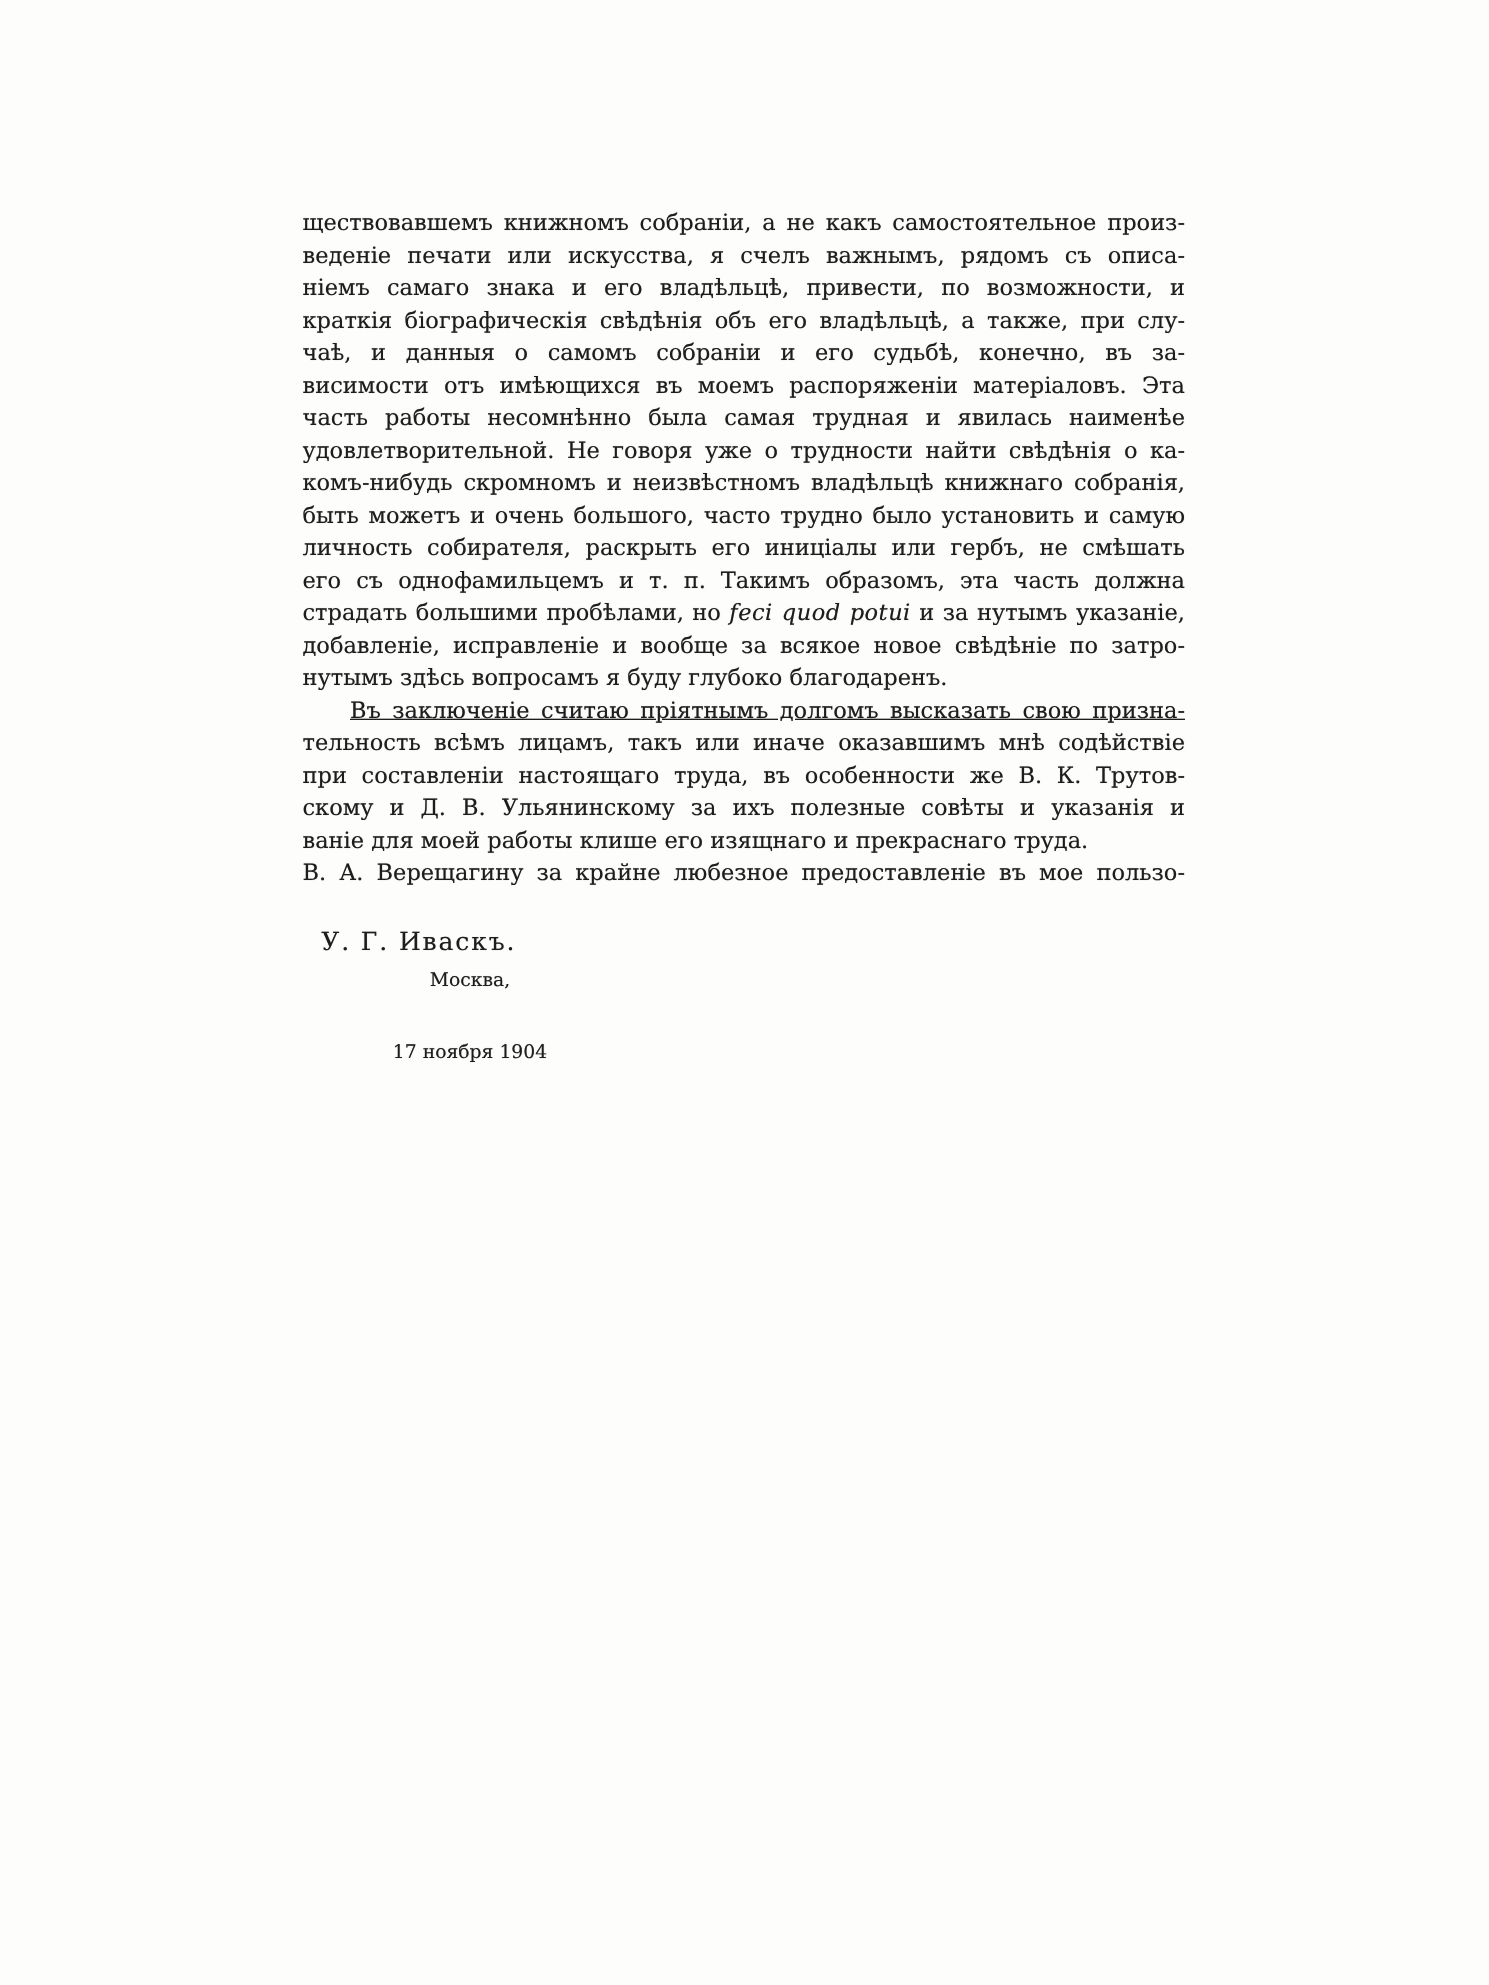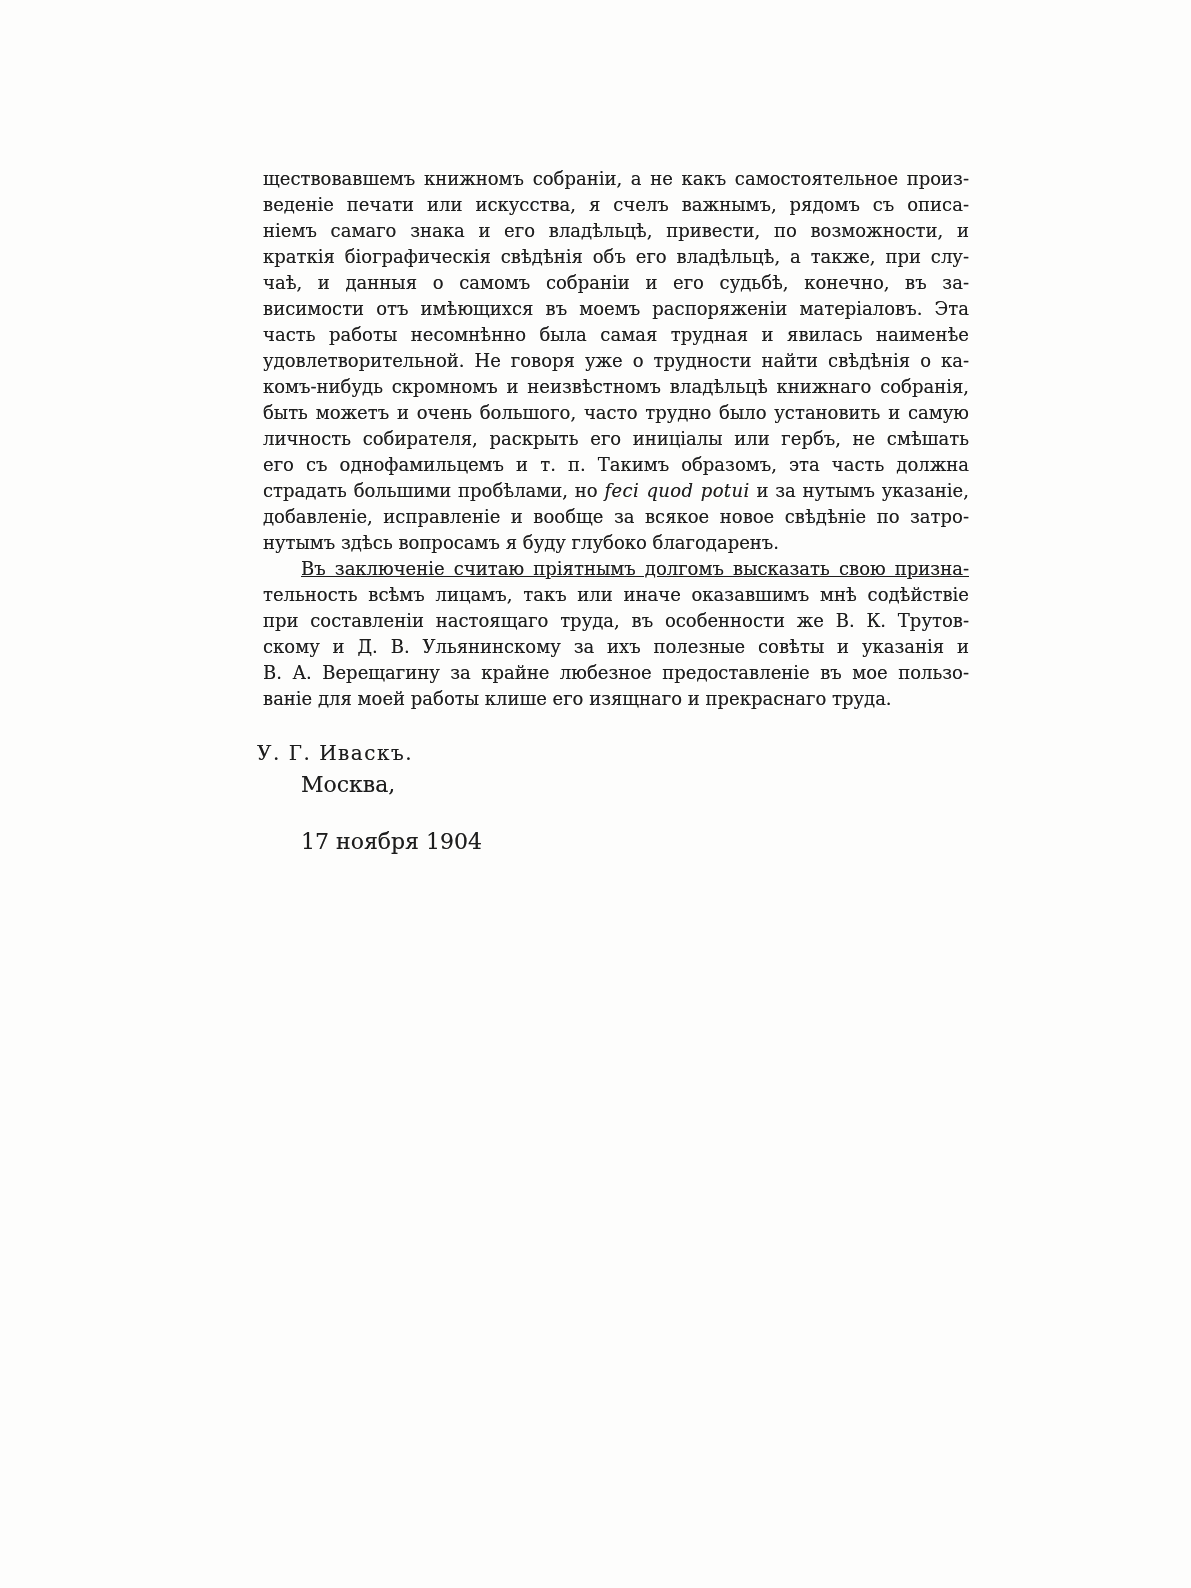--- a/index.html
+++ b/index.html
@@ -14,21 +14,21 @@
     height: 1588px;
     margin: 0 auto;
     background: #fdfdfc;
     font-family: "DejaVu Serif", "Liberation Serif", serif;
     color: #1d1d1d;
     text-shadow: 0 0 0.6px rgba(40,40,40,0.55);
     overflow: hidden;
   }
   .text-block {
     position: absolute;
-    left: 263px;
+    left: 242px;
     top: 166px;
     width: 706px;
     font-size: 18px;
     line-height: 26px;
   }
   .line {
     height: 26px;
     overflow: hidden;
     white-space: pre-wrap;
   }
@@ -58,22 +58,22 @@
     box-sizing: border-box;
     font-size: 20px;
     letter-spacing: 1.5px;
     line-height: 26px;
   }
   .place-date {
     position: absolute;
     left: 301px;
     top: 772px;
     width: 150px;
-    text-align: left;
-    font-size: 22px;
+    text-align: center;
+    font-size: 15px;
     line-height: 25px;
   }
   .date-row {
     white-space: nowrap;
     margin-top: 32px;
   }
 </style>
 </head>
 <body>
 
@@ -97,22 +97,22 @@
       <div class="line jline"><span>страдать большими пробѣлами, но</span> <span class="latin">feci quod potui</span> <span>и за нутымъ указаніе,</span></div>
       <div class="line jline">добавленіе, исправленіе и вообще за всякое новое свѣдѣніе по затро-</div>
       <div class="line lastline">нутымъ здѣсь вопросамъ я буду глубоко благодаренъ.</div>
     </div>
 
     <div>
       <div class="line jline indent">Въ заключеніе считаю пріятнымъ долгомъ высказать свою призна-</div>
       <div class="line jline">тельность всѣмъ лицамъ, такъ или иначе оказавшимъ мнѣ содѣйствіе</div>
       <div class="line jline">при составленіи настоящаго труда, въ особенности же В. К. Трутов-</div>
       <div class="line jline">скому и Д. В. Ульянинскому за ихъ полезные совѣты и указанія и</div>
+      <div class="line lastline">ваніе для моей работы клише его изящнаго и прекраснаго труда.</div>
       <div class="line jline">В. А. Верещагину за крайне любезное предоставленіе въ мое пользо-</div>
-      <div class="line lastline">ваніе для моей работы клише его изящнаго и прекраснаго труда.</div>
     </div>
 
   </div>
 
   <div class="signature-line">У. Г. Иваскъ.</div>
 
   <div class="place-date">
     <div>Москва,</div>
     <div class="date-row">17 ноября 1904</div>
   </div>

